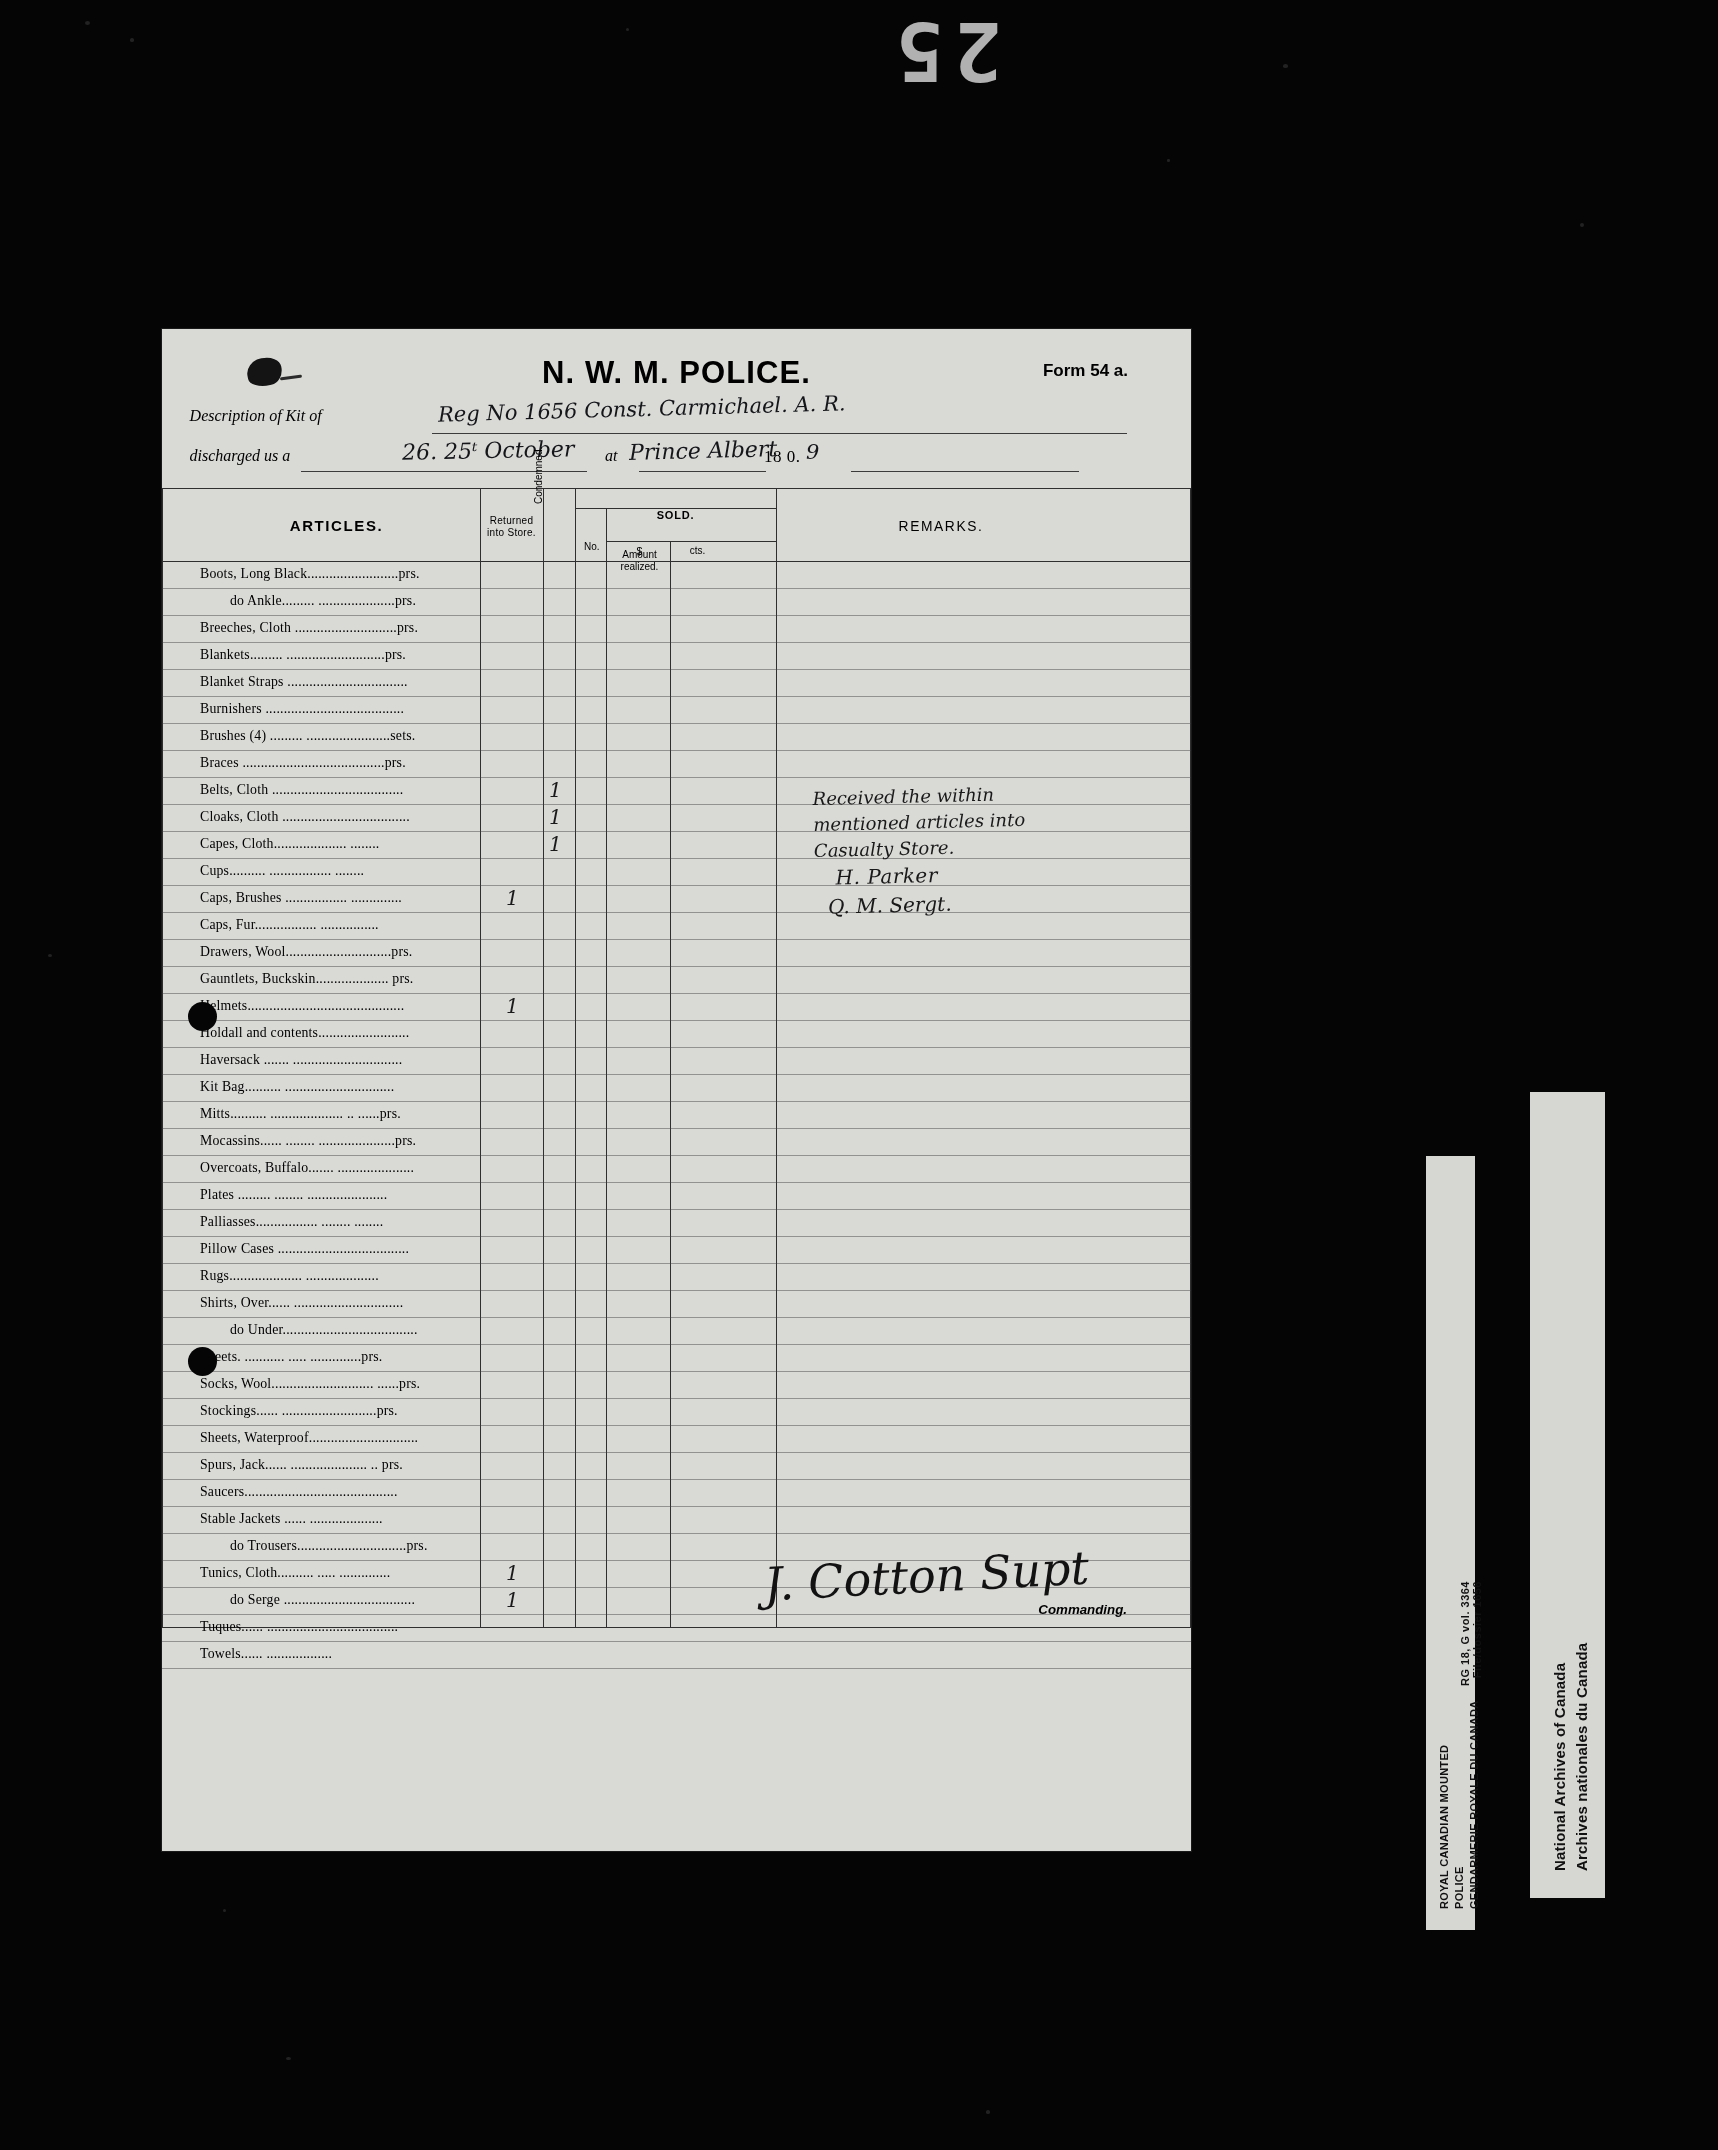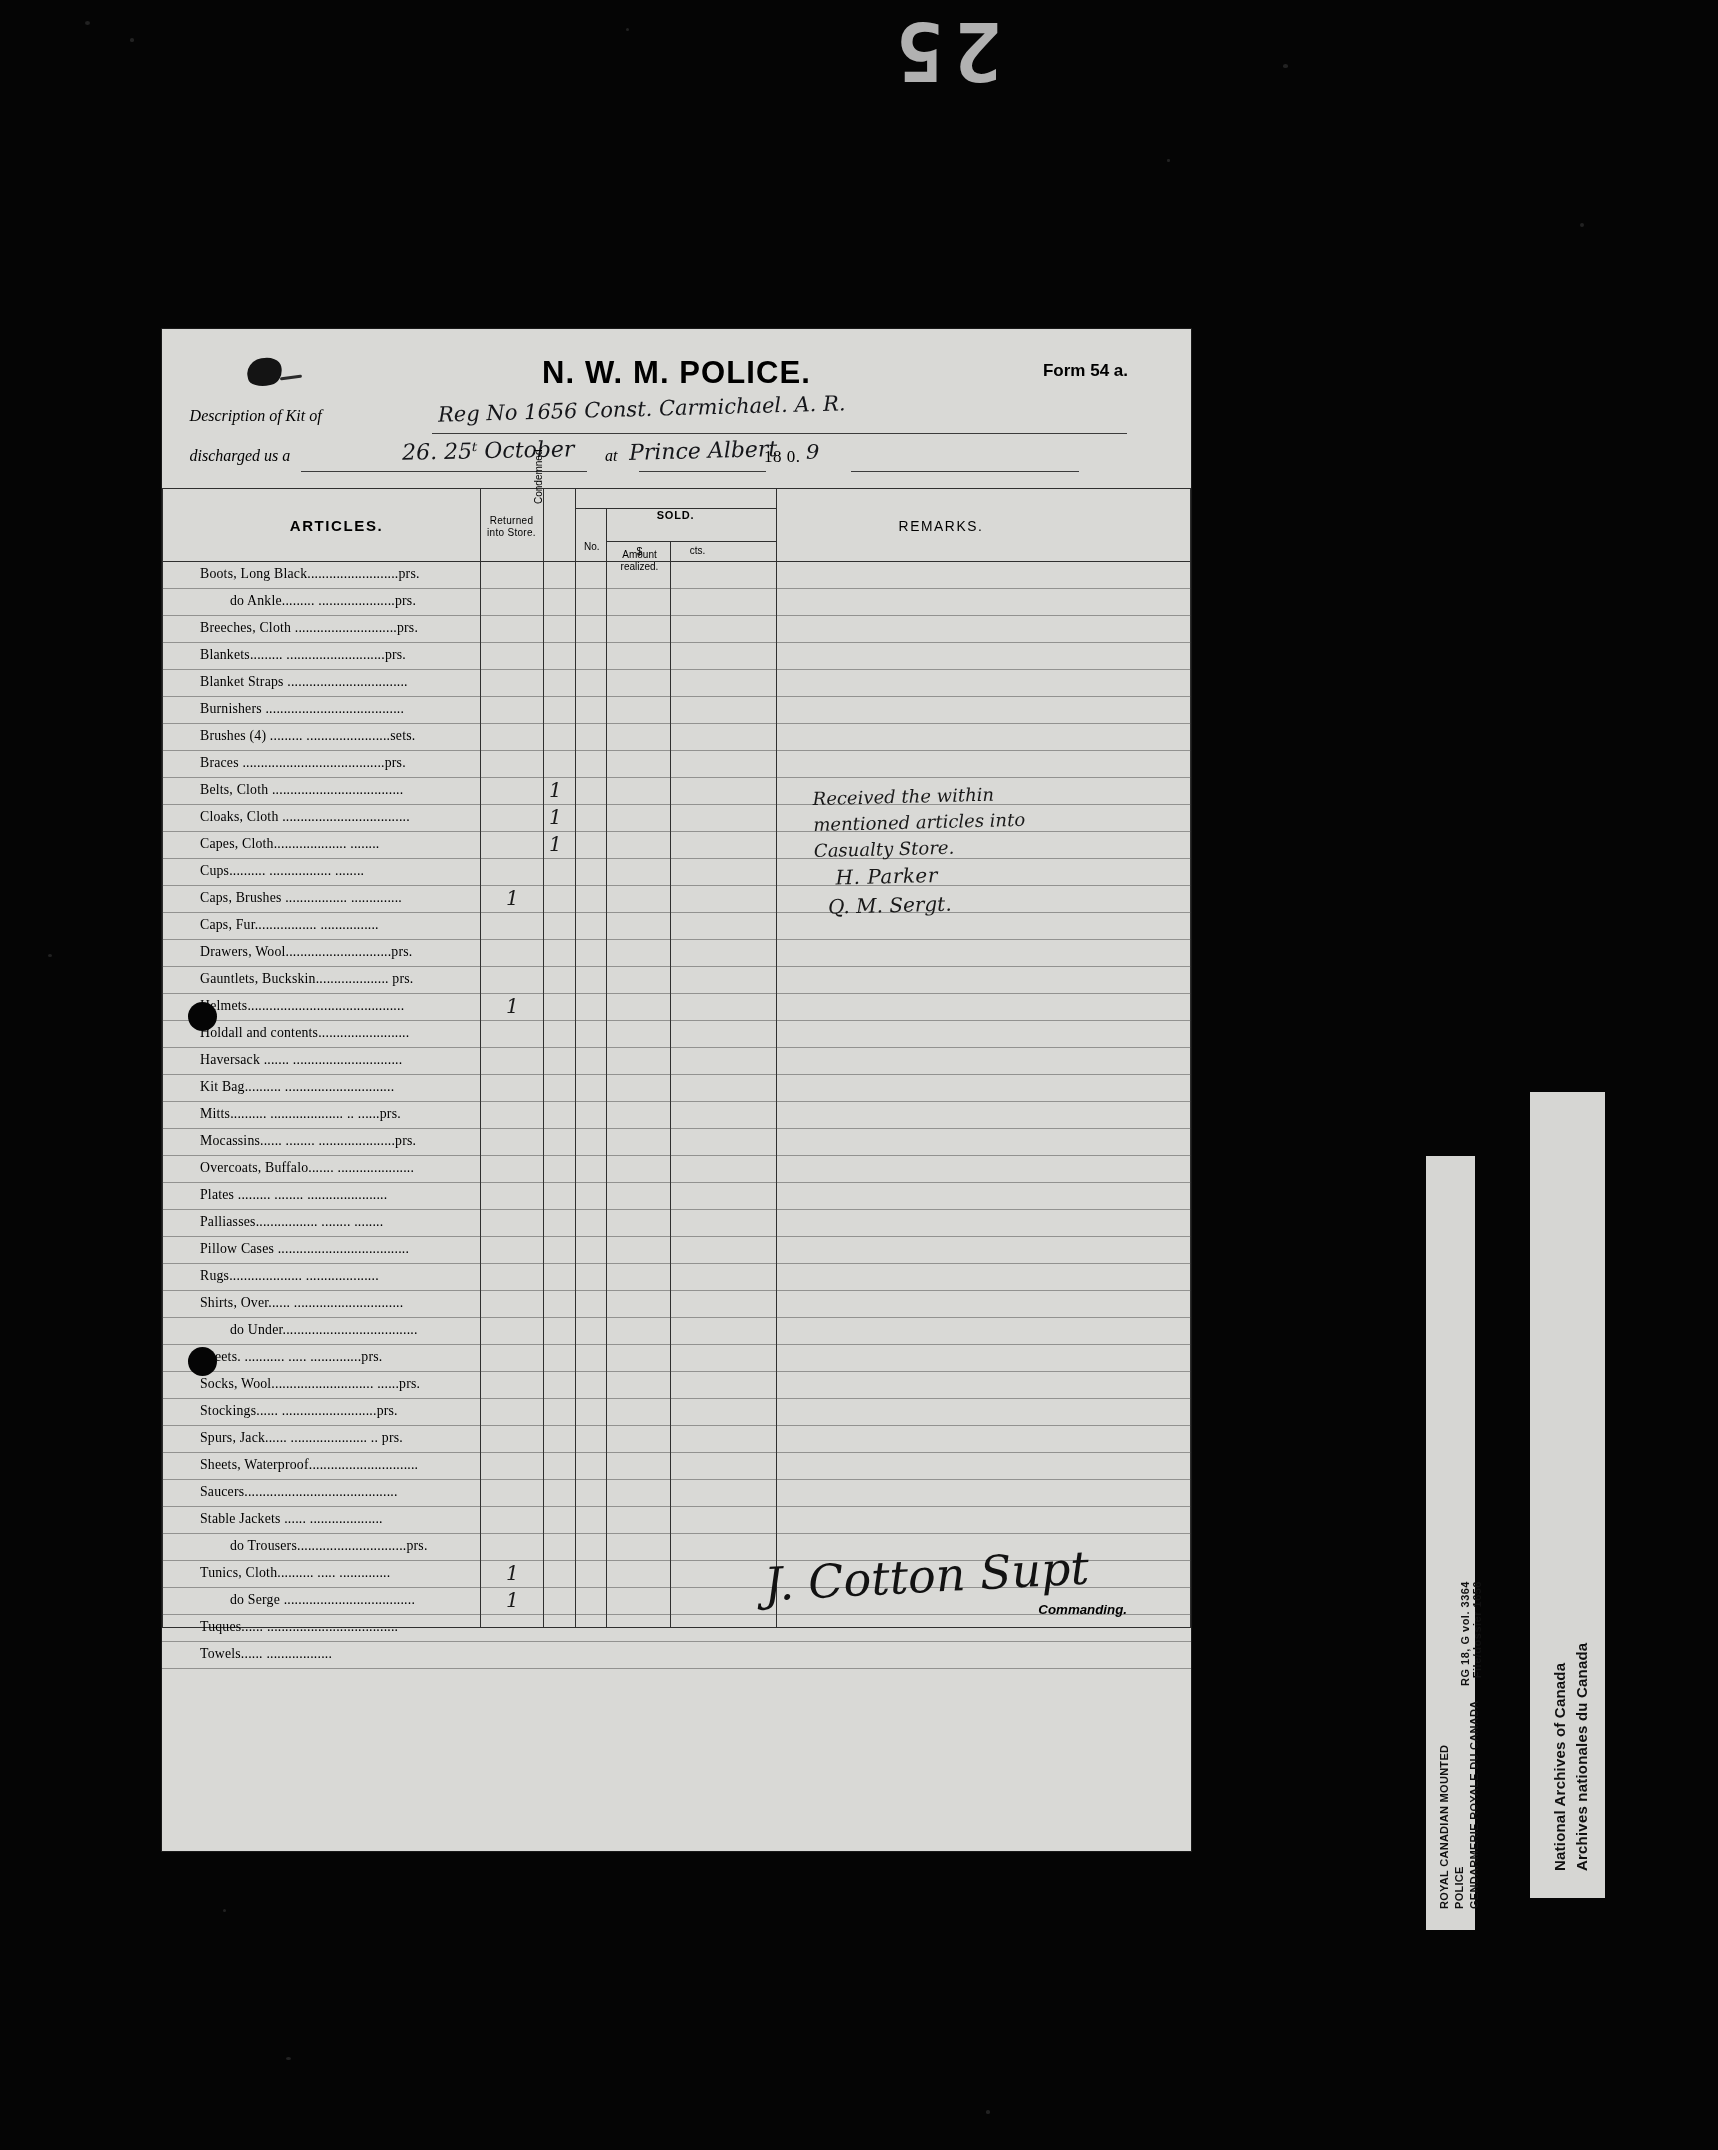--- a/index.html
+++ b/index.html
@@ -483,25 +483,25 @@
         </div>
         <div class="row">
           <div class="label">Socks, Wool............................ ......prs.</div>
           <div class="ruleline"></div>
         </div>
         <div class="row">
           <div class="label">Stockings...... ..........................prs.</div>
           <div class="ruleline"></div>
         </div>
         <div class="row">
+          <div class="label">Sheets, Waterproof..............................</div>
+          <div class="ruleline"></div>
+        </div>
+        <div class="row">
           <div class="label">Spurs, Jack...... ..................... .. prs.</div>
-          <div class="ruleline"></div>
-        </div>
-        <div class="row">
-          <div class="label">Sheets, Waterproof..............................</div>
           <div class="ruleline"></div>
         </div>
         <div class="row">
           <div class="label">Saucers..........................................</div>
           <div class="ruleline"></div>
         </div>
         <div class="row">
           <div class="label">Stable Jackets ...... ....................</div>
           <div class="ruleline"></div>
         </div>

